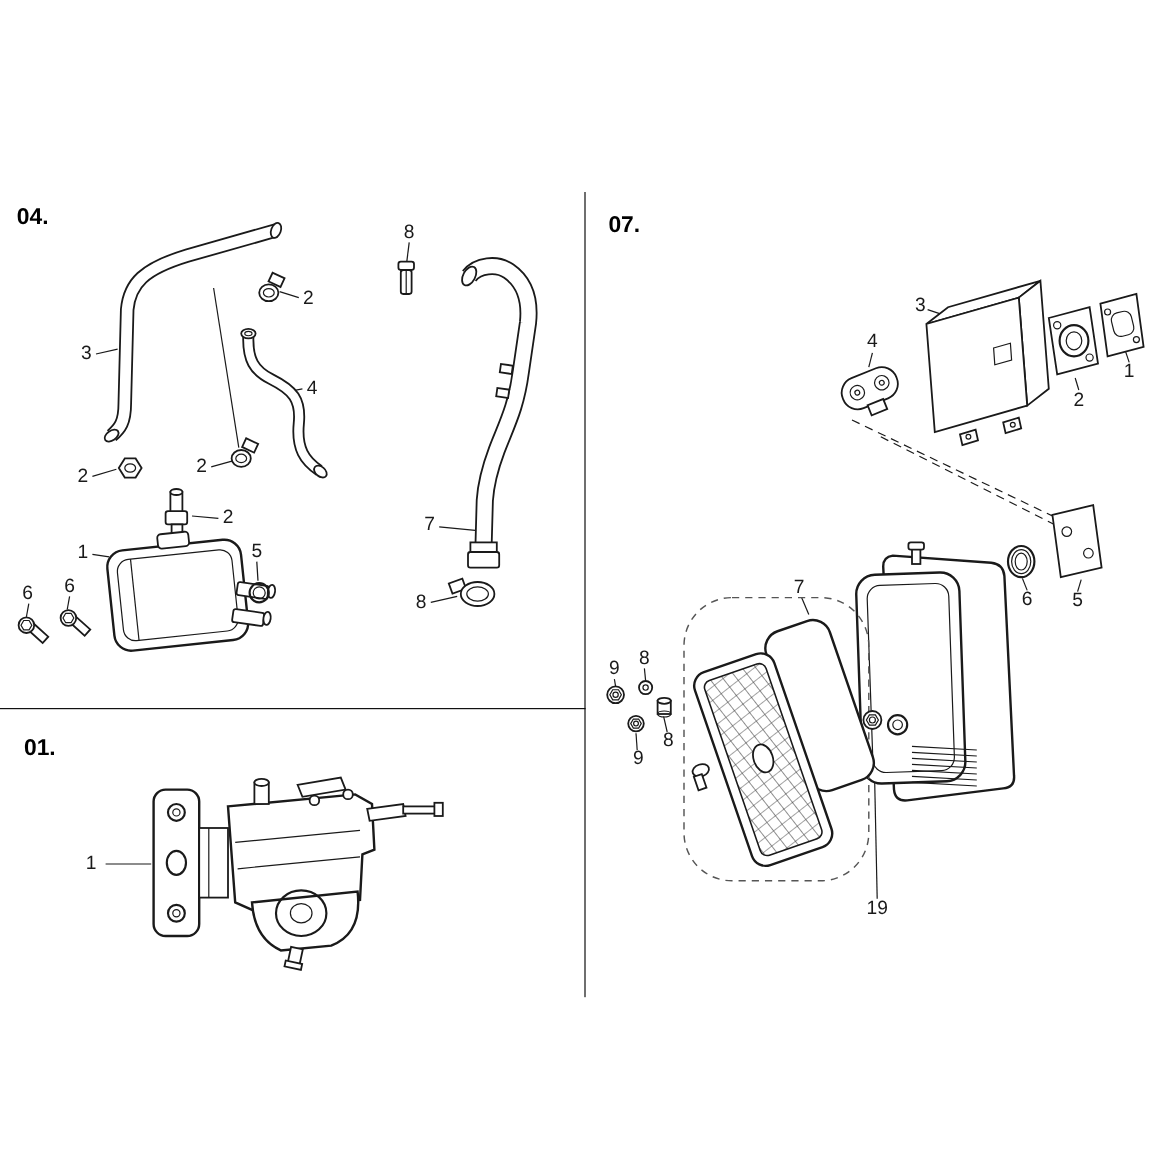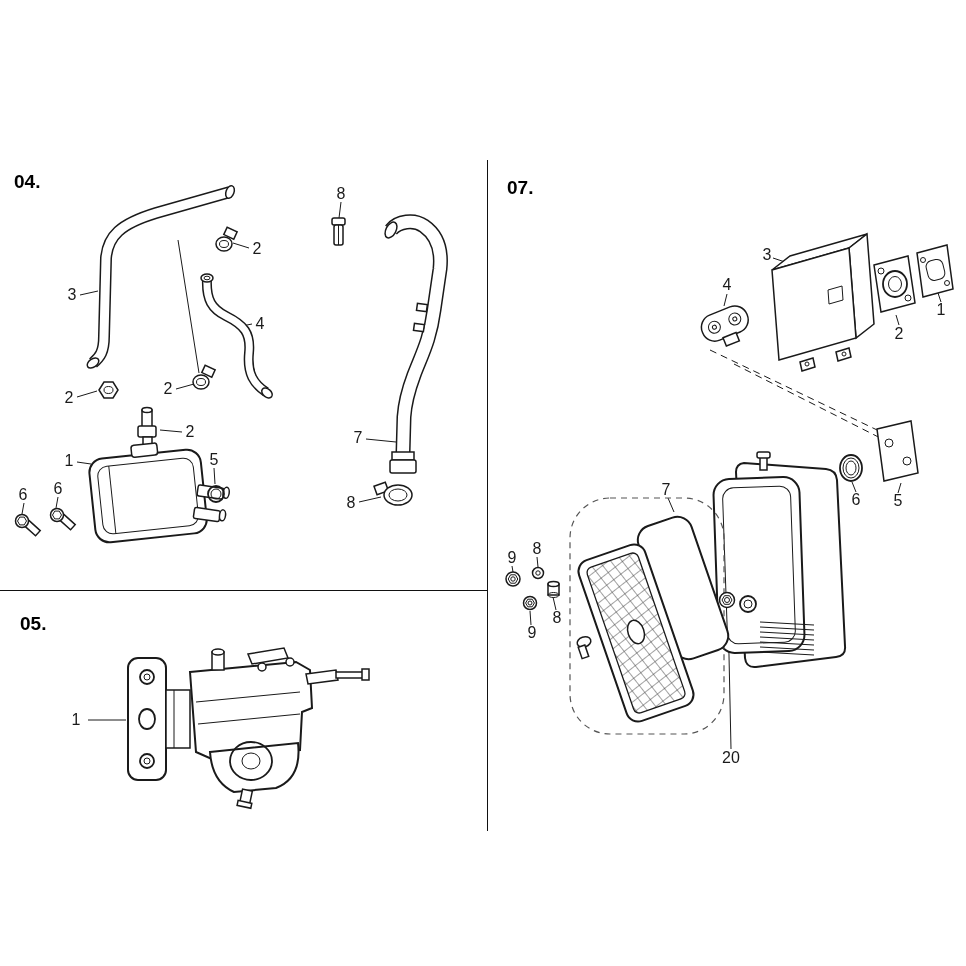--- a/index.html
+++ b/index.html
@@ -31,21 +31,21 @@
 </head>
 <body>
 
 <div class="canvas">
 
   <div class="divider v"></div>
   <div class="divider h"></div>
 
   <div class="section-title" style="left:14px;top:160px">04.</div>
   <div class="section-title" style="left:507px;top:166px">07.</div>
-  <div class="section-title" style="left:20px;top:602px">05.</div>
+  <div class="section-title" style="left:20px;top:602px">01.</div>
 
   <svg class="draw" style="left:0;top:148px" width="488" height="430" viewBox="0 148 488 430">
 
     <g class="ldr">
       <line x1="80" y1="283" x2="98" y2="279"></line>
       <line x1="249" y1="236" x2="233" y2="231"></line>
       <line x1="341" y1="190" x2="339" y2="206"></line>
       <line x1="252" y1="312" x2="237" y2="315"></line>
       <line x1="176" y1="377" x2="194" y2="372"></line>
       <line x1="77" y1="385" x2="97" y2="379"></line>
@@ -334,17 +334,17 @@
   <div class="callout" style="left:727px;top:273px">4</div>
   <div class="callout" style="left:941px;top:298px">1</div>
   <div class="callout" style="left:899px;top:322px">2</div>
   <div class="callout" style="left:666px;top:478px">7</div>
   <div class="callout" style="left:856px;top:488px">6</div>
   <div class="callout" style="left:898px;top:489px">5</div>
   <div class="callout" style="left:512px;top:546px">9</div>
   <div class="callout" style="left:537px;top:537px">8</div>
   <div class="callout" style="left:557px;top:606px">8</div>
   <div class="callout" style="left:532px;top:621px">9</div>
-  <div class="callout" style="left:731px;top:746px">20</div>
+  <div class="callout" style="left:731px;top:746px">19</div>
 
   <div class="callout" style="left:76px;top:708px">1</div>
 
 </div>
 
 </body></html>

